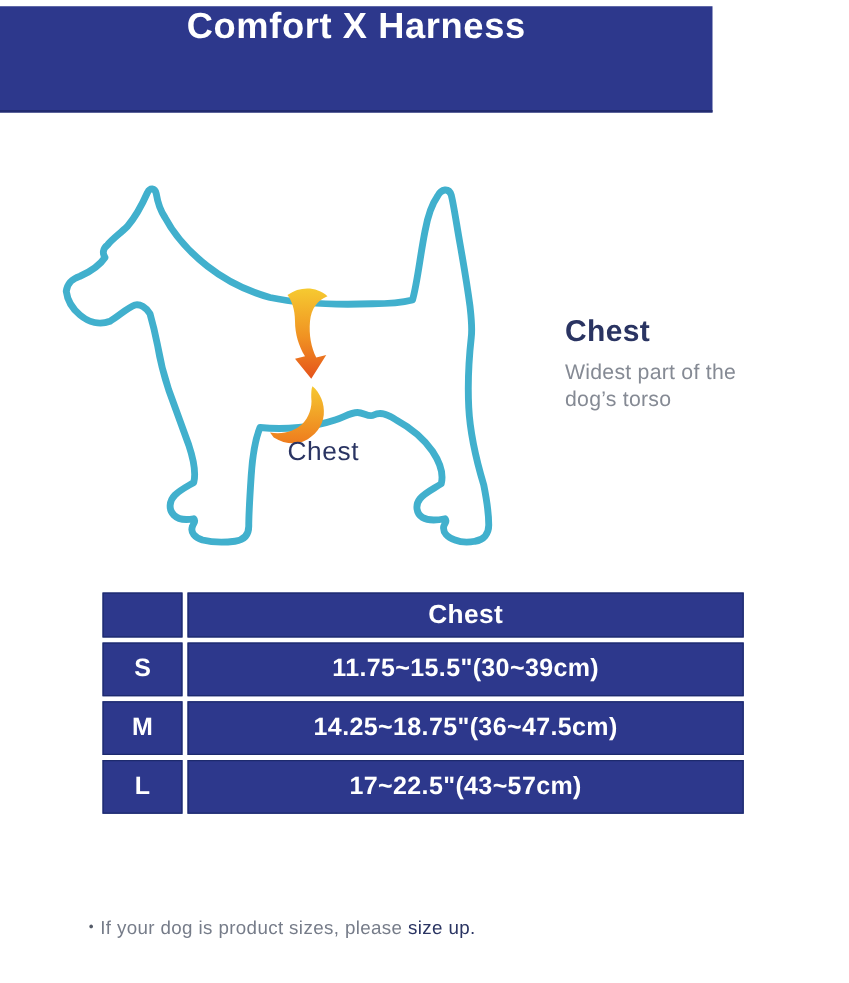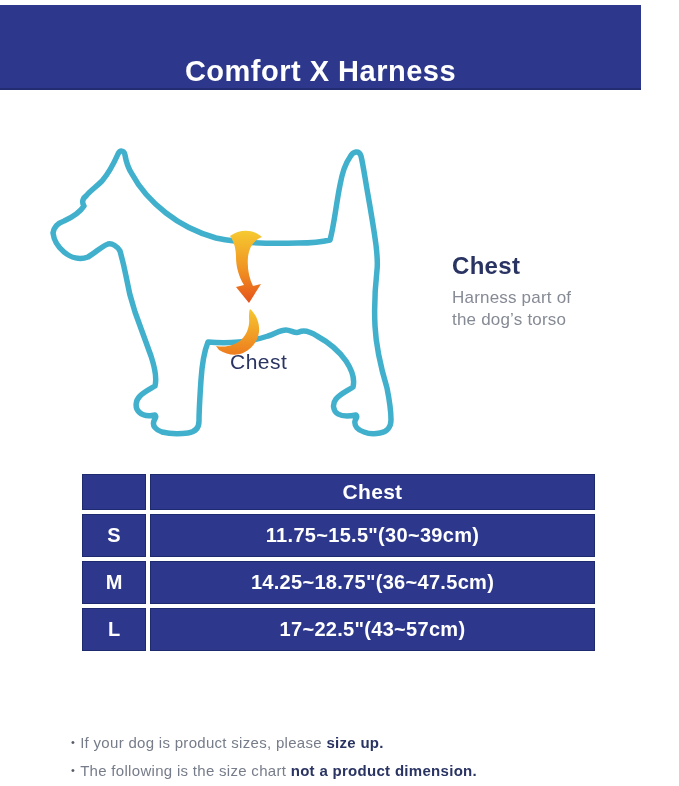--- a/index.html
+++ b/index.html
@@ -1,21 +1,21 @@
 <!DOCTYPE html>
 <html><head>
 <meta charset="utf-8">
 <style>
   html,body{margin:0;padding:0;background:#ffffff;}
   .page{position:relative;width:679px;height:786px;background:#ffffff;overflow:hidden;
         font-family:"Liberation Sans",sans-serif;}
 
   
-  .header-bar{position:absolute;left:0;top:5px;width:641px;height:85px;background:#2d388c;
-              border-bottom:2px solid #222c70;display:flex;align-items:flex-end;justify-content:center;box-sizing:border-box;}
+  .header-bar{position:absolute;left:0;top:5px;width:570px;height:85px;background:#2d388c;
+              border-bottom:2px solid #222c70;display:flex;align-items:flex-start;justify-content:center;box-sizing:border-box;}
   .page-title{margin:0;color:#ffffff;font-size:29px;font-weight:bold;letter-spacing:.5px;}
 
   
   .dog-figure{position:absolute;left:40px;top:130px;width:400px;height:330px;}
   .dog-chest-label{position:absolute;left:190px;top:220px;font-size:21px;font-weight:500;
                    color:#2a3462;letter-spacing:.5px;}
 
   
   .measure-info{position:absolute;left:452px;top:252px;}
   .measure-title{font-size:24px;font-weight:600;color:#2a3462;margin:0 0 7px 0;letter-spacing:.3px;}
@@ -27,21 +27,21 @@
       text-align:center;vertical-align:middle;padding:0;}
   .size-table .row-header-cell{height:34px;font-size:21px;font-weight:bold;letter-spacing:.3px;}
   .size-table .corner-cell{width:62px;height:34px;}
   .size-table .size-cell{width:62px;height:41px;font-size:20px;font-weight:bold;}
   .size-table .value-cell{height:41px;font-size:20px;font-weight:bold;letter-spacing:.3px;}
 
   
   .notes{position:absolute;left:71px;top:733px;}
   .note-line{margin:0 0 9px 0;font-size:15px;line-height:19px;color:#767c89;letter-spacing:.3px;}
   .note-bullet{font-size:11px;color:#555b68;margin-right:5px;vertical-align:2px;}
-  .note-bold{color:#2a3462;font-weight:bold;text-align:right;}
+  .note-bold{color:#2a3462;font-weight:normal;text-align:right;}
 </style>
 </head>
 <body>
 
 <div class="page">
 
   <div class="header-bar">
     <h1 class="page-title">Comfort X Harness</h1>
   </div>
 
@@ -133,21 +133,21 @@
            C 186 218 196 215 202 209
            C 207 204 210 196 209 188
            C 209 184 209 181 210 179
            Z"></path>
     </svg>
     <div class="dog-chest-label">Chest</div>
   </div>
 
   <div class="measure-info">
     <div class="measure-title">Chest</div>
-    <div class="measure-desc">Harness part of the dog’s torso</div>
+    <div class="measure-desc">Widest part of the dog’s torso</div>
   </div>
 
   <table class="size-table">
     <tbody>
         <tr>
       <td class="corner-cell"></td>
       <th class="row-header-cell">Chest</th>
     </tr>
     <tr>
       <th class="size-cell">S</th>
@@ -159,16 +159,15 @@
     </tr>
     <tr>
       <th class="size-cell">L</th>
       <td class="value-cell">17~22.5"(43~57cm)</td>
     </tr>
   </tbody>
     </table>
 
   <div class="notes">
     <p class="note-line"><span class="note-bullet">•</span><span>If your dog is product sizes, please </span><span class="note-bold">size up.</span></p>
-    <p class="note-line"><span class="note-bullet">•</span><span>The following is the size chart </span><span class="note-bold">not a product dimension.</span></p>
   </div>
 
 </div>
 
 </body></html>

